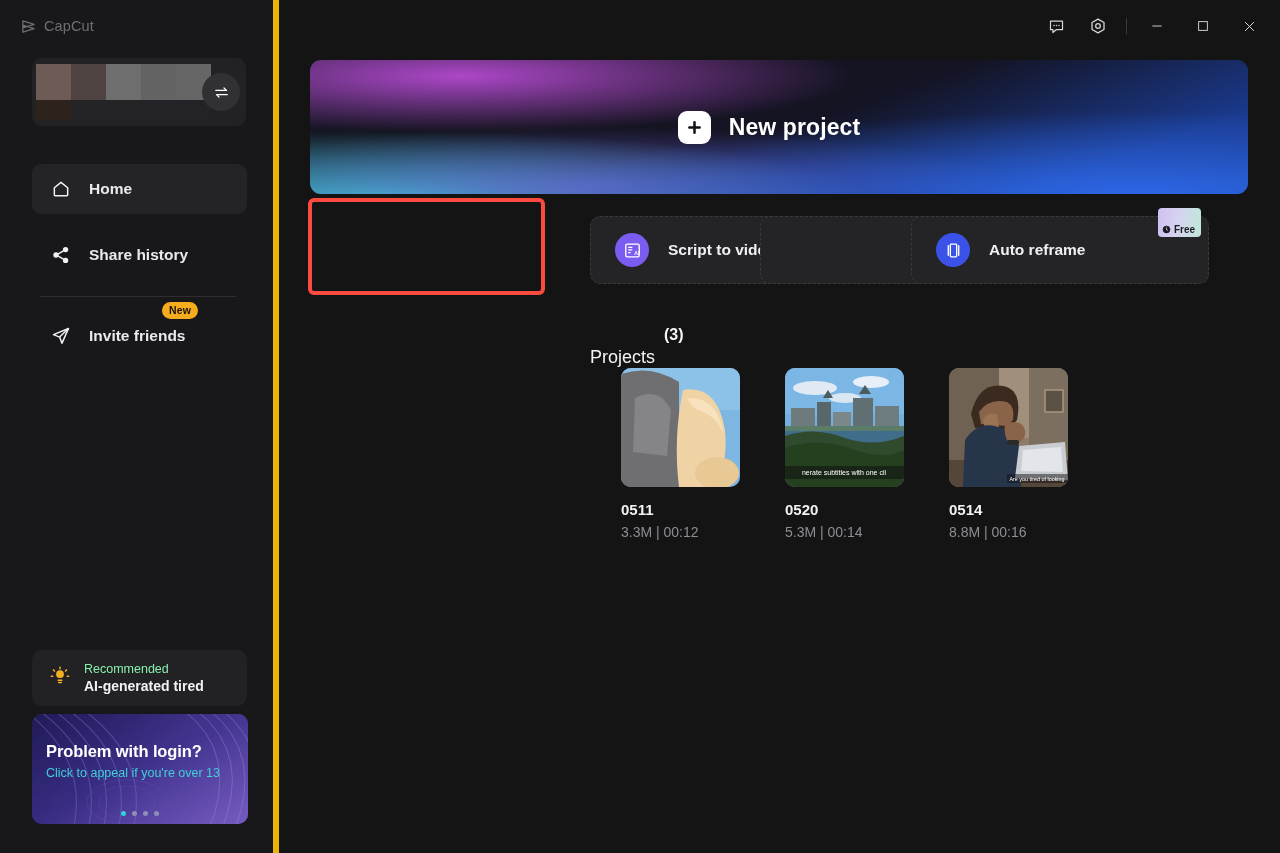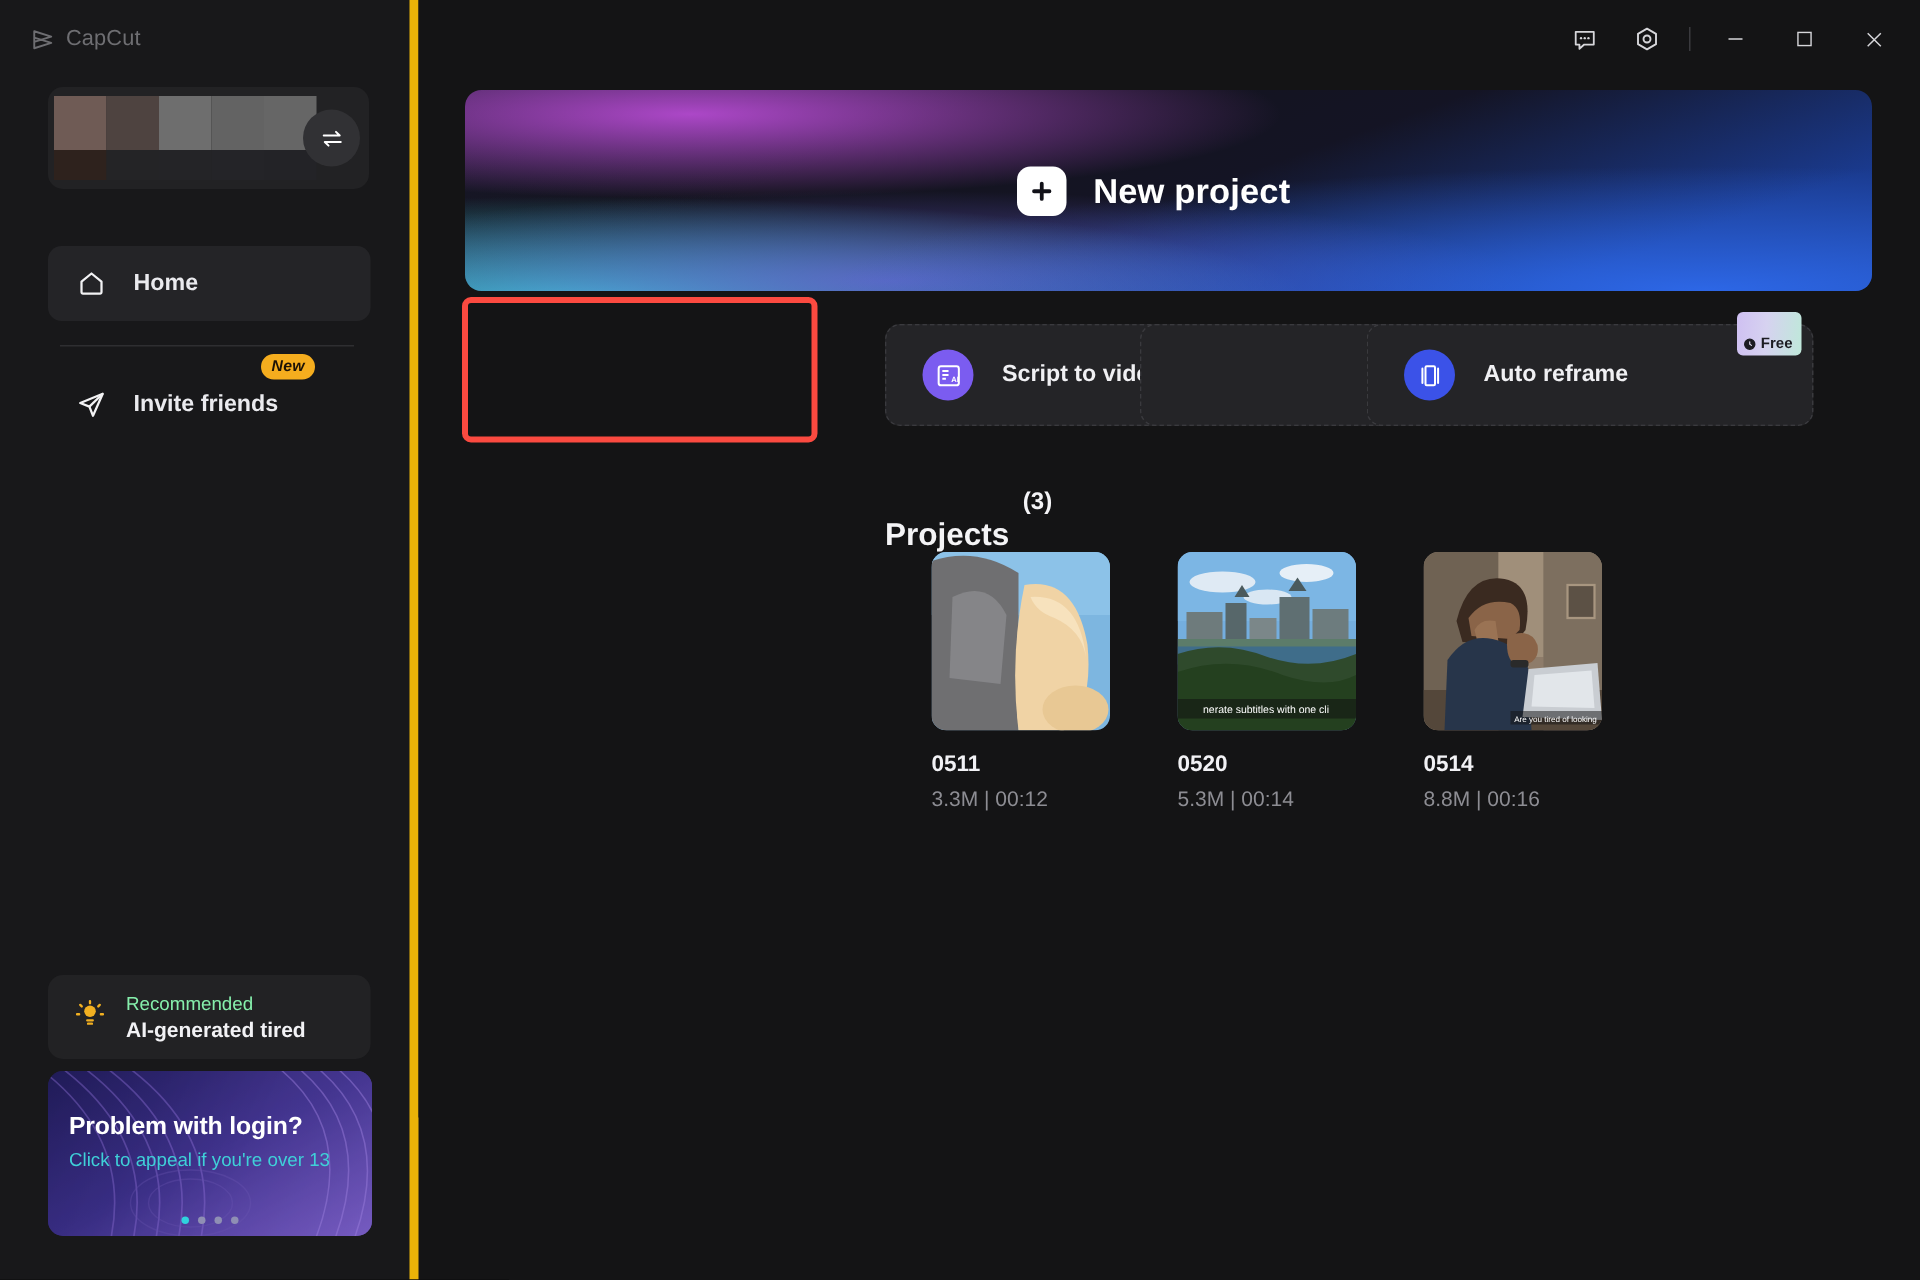--- a/index.html
+++ b/index.html
@@ -85,24 +85,23 @@
   }
   .nav-item.active { background: #242427; }
   .nav-icon { width: 21px; height: 21px; display: flex; align-items: center; justify-content: center; color: #f2f2f4; }
   .nav-divider {
     width: 196px; height: 1px; background: #2e2e31;
     margin: 6px 0 14px 8px;
   }
   .new-badge {
     position: absolute; top: -9px; left: 130px;
     background: #f5ad1e; color: #1b1206;
-    font-size: 10.5px; font-weight: bold; font-style: italic;
+    font-size: 10.5px; font-weight: bold; 
     padding: 2px 7px 3px; border-radius: 9px;
     letter-spacing: .2px;
-    margin-left: 12px;
   }
 
   
   .rec-card {
     position: absolute; left: 32px; top: 650px;
     width: 215px; height: 56px;
     background: #222224; border-radius: 10px;
     display: flex; align-items: center; gap: 13px;
     padding-left: 17px;
   }
@@ -187,21 +186,21 @@
     border: 4px solid #fb4a40; border-radius: 6px;
     pointer-events: none; z-index: 12;
   }
 
   
   .proj-head {
     position: absolute; left: 311px; top: 318px;
     width: 938px; height: 34px;
     display: flex; align-items: center;
   }
-  .proj-title { color: #f4f4f6; font-size: 21px; font-weight: bold; margin-top: 44px; }
+  .proj-title { color: #f4f4f6; font-size: 18px; font-weight: normal; margin-top: 44px; }
   .proj-count { color: #f4f4f6; font-size: 16px; font-weight: bold; margin-left: 9px; }
 
   
   .pgrid {
     position: absolute; left: 309px; top: 368px;
     display: flex; gap: 44px;
   }
   .pcard { width: 120px; padding-left: 33px; }
   .pthumb {
     width: 119px; height: 119px; border-radius: 10px;
@@ -286,20 +285,31 @@
 
       <div class="nav-item active">
         <span class="nav-icon">
           <svg width="20" height="20" viewBox="0 0 24 24" fill="none" stroke="currentColor" stroke-width="1.8" stroke-linejoin="round">
             <path d="M4 10.5 12 4l8 6.5V19a1 1 0 0 1-1 1H5a1 1 0 0 1-1-1z"></path>
           </svg>
         </span>
         <span>Home</span>
       </div>
 
+      <div class="nav-item">
+        <span class="nav-icon">
+          <svg width="20" height="20" viewBox="0 0 24 24" fill="none" stroke="currentColor" stroke-width="1.8">
+            <circle cx="17.5" cy="5.5" r="2.3" fill="currentColor"></circle>
+            <circle cx="6" cy="12" r="2.3" fill="currentColor"></circle>
+            <circle cx="17.5" cy="18.5" r="2.3" fill="currentColor"></circle>
+            <path d="M8.2 10.9 15.4 6.7M8.2 13.1l7.2 4.2"></path>
+          </svg>
+        </span>
+        <span>Share history</span>
+      </div>
 
       <div class="nav-divider"></div>
 
       <div class="nav-item">
         <span class="nav-icon">
           <svg width="20" height="20" viewBox="0 0 24 24" fill="none" stroke="currentColor" stroke-width="1.8" stroke-linejoin="round">
             <path d="M21 3 3 10.4l7.3 2.9 2.9 7.3z"></path>
               <path d="M10.3 13.3 21 3"></path>
           </svg>
         </span>

